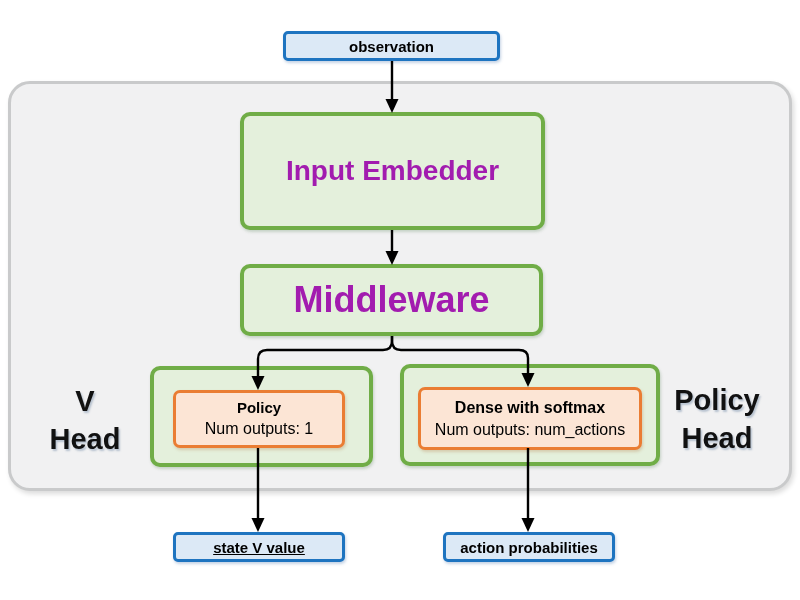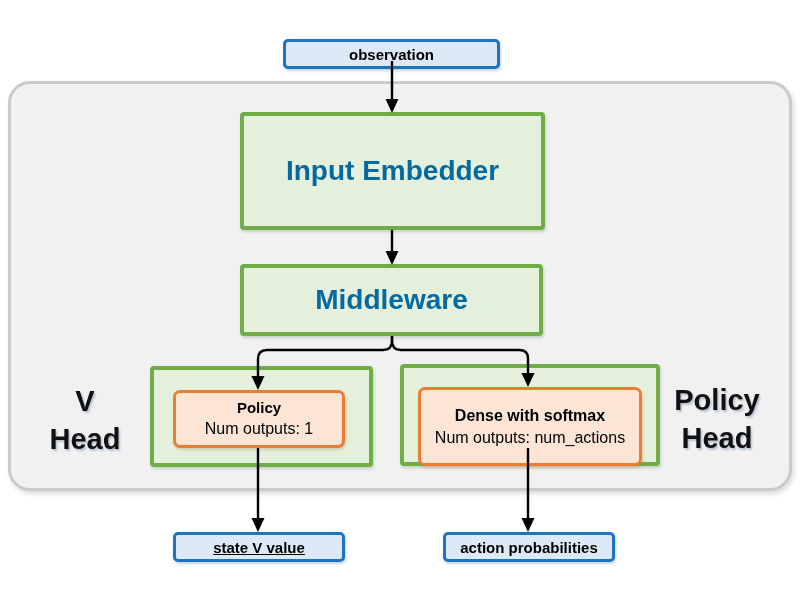--- a/index.html
+++ b/index.html
@@ -16,47 +16,47 @@
   }
 
   .bluebox {
     position: absolute; height: 30px;
     background: var(--blue-fill); border: 3px solid var(--blue-border);
     border-radius: 5px;
     display: flex; align-items: center; justify-content: center;
     font-size: 15px; font-weight: bold; color: #000;
     box-shadow: 1px 2px 3px rgba(90,130,180,0.35);
   }
-  .bluebox.observation { left: 283px; top: 31px; width: 217px; margin-top: 8px; }
+  .bluebox.observation { left: 283px; top: 31px; width: 217px; }
   .bluebox.state-v     { left: 173px; top: 532px; width: 172px; text-decoration: underline; }
   .bluebox.action-prob { left: 443px; top: 532px; width: 172px; text-align: center; }
 
   .greenbox {
     position: absolute;
     background: var(--green-fill); border: 4px solid var(--green-border);
-    border-radius: 4px;
+    border-radius: 10px;
     display: flex; align-items: center; justify-content: center;
-    color: #0369a1;
+    color: #a21caf;
     box-shadow: 1px 2px 3px rgba(100,140,100,0.30);
   }
   .greenbox.input-embedder { left: 240px; top: 112px; width: 305px; height: 118px; font-size: 28px; font-weight: bold; }
-  .greenbox.middleware     { left: 240px; top: 264px; width: 303px; height: 72px;  font-size: 28px; font-weight: bold; }
+  .greenbox.middleware     { left: 240px; top: 264px; width: 303px; height: 72px;  font-size: 36px; font-weight: bold; }
   .greenbox.v-head-box     { left: 150px; top: 366px; width: 223px; height: 101px; }
   .greenbox.policy-head-box{ left: 400px; top: 364px; width: 260px; height: 102px; }
 
   .orangebox {
     position: absolute;
     background: var(--orange-fill); border: 3.5px solid var(--orange-border);
     border-radius: 7px;
     display: flex; flex-direction: column; align-items: center; justify-content: center;
     color: #000; line-height: 1.35;
     box-shadow: 1px 2px 3px rgba(180,120,70,0.30);
   }
   .orangebox.v-dense      { left: 173px; top: 390px; width: 172px; height: 58px; }
-  .orangebox.policy-dense { left: 418px; top: 387px; width: 224px; height: 79px; }
+  .orangebox.policy-dense { left: 418px; top: 387px; width: 224px; height: 63px; }
   .orangebox .t1 { font-weight: bold; font-size: 15px; }
   .orangebox .t2 { font-size: 16px; }
   .orangebox.policy-dense .t1 { font-size: 16px; }
 
   .headlabel {
     position: absolute; width: 130px;
     text-align: center; font-size: 29px; font-weight: bold; color: #111;
     line-height: 38px;
     text-shadow: 1.5px 1.5px 2px rgba(110,135,165,0.45);
   }

